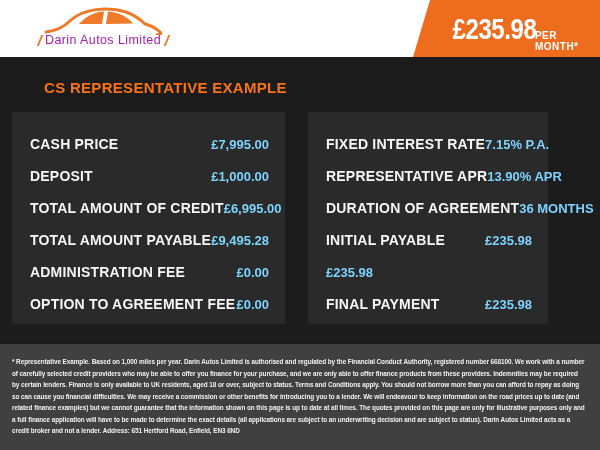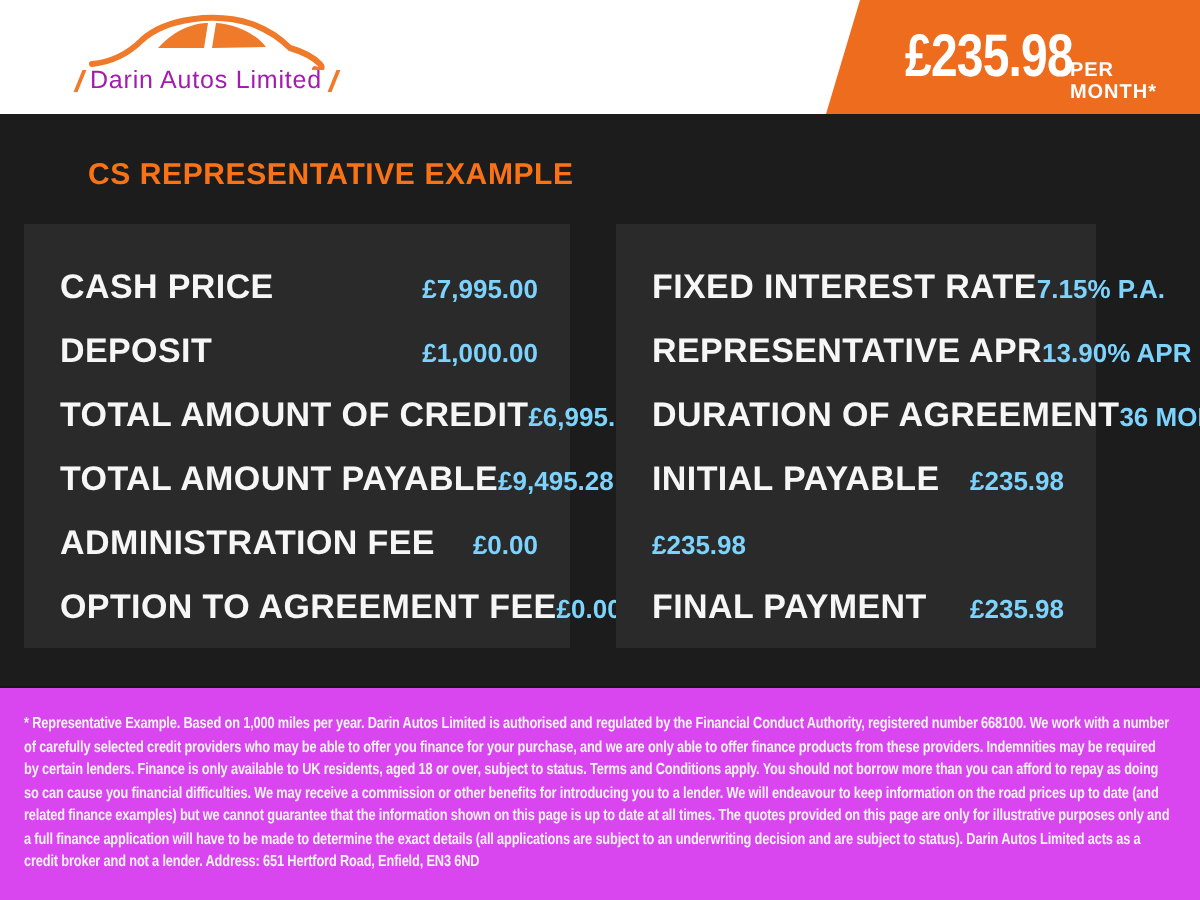--- a/index.html
+++ b/index.html
@@ -30,26 +30,26 @@
     position:absolute;top:79px;left:13px;
     color:#f97316;font-size:15px;font-weight:bold;letter-spacing:.3px;margin-left:31px;
   }
   .panel{
     position:absolute;top:112px;height:212px;background:#2a2a2a;
     box-sizing:border-box;padding:16px 16px 0 18px;
   }
   .panel-left{left:12px;width:273px;}
   .panel-right{left:308px;width:240px;}
   .row{height:32px;display:flex;justify-content:space-between;align-items:center;}
-  .lbl{color:#f6f6f6;font-size:17px;font-weight:bold;letter-spacing:.2px;white-space:nowrap;}
+  .lbl{color:#f6f6f6;font-size:14px;font-weight:bold;letter-spacing:.2px;white-space:nowrap;}
   .val{color:#7dd3fc;font-size:13px;font-weight:600;white-space:nowrap;}
   
   .disclaimer-area{
     position:absolute;top:343px;left:0;width:600px;height:107px;
-    background:#d946ef;border-top:1px solid #161616;box-sizing:border-box;
+    background:#404040;border-top:1px solid #161616;box-sizing:border-box;
   }
   .disclaimer-text{
     position:absolute;top:12px;left:12px;width:718px;
     transform:scaleX(.8);transform-origin:top left;
     color:#f2f2f2;font-size:8px;font-weight:bold;line-height:11.5px;letter-spacing:-.1px;
   }
 </style>
 </head>
 <body>
 

